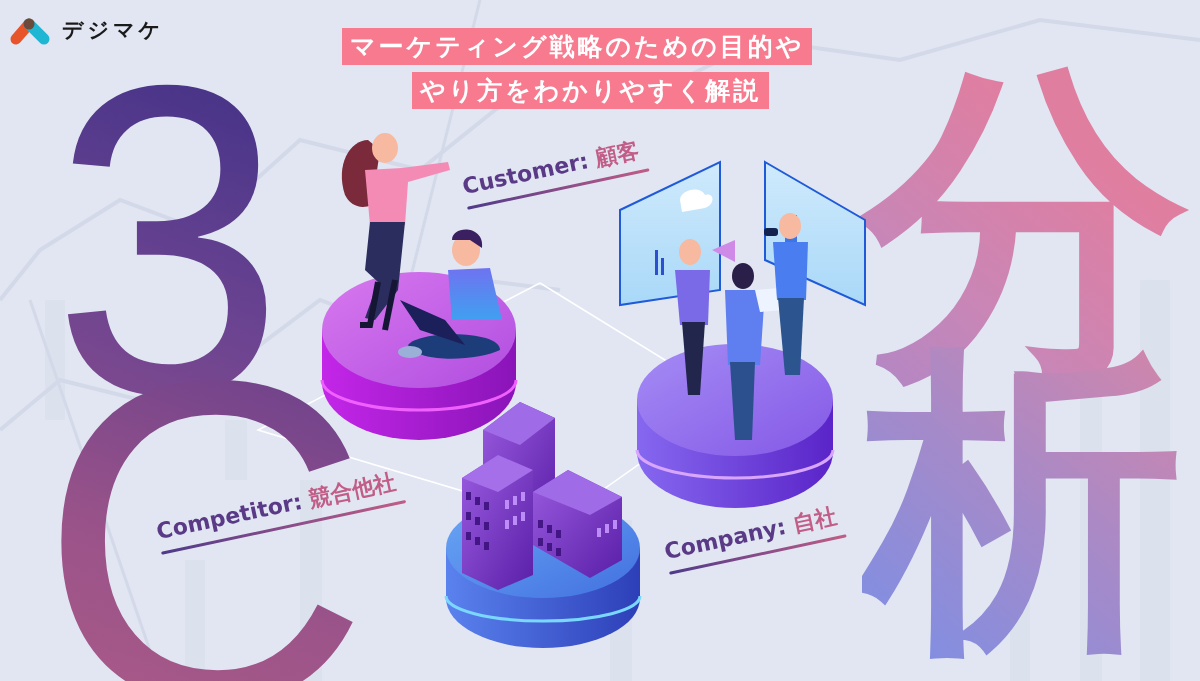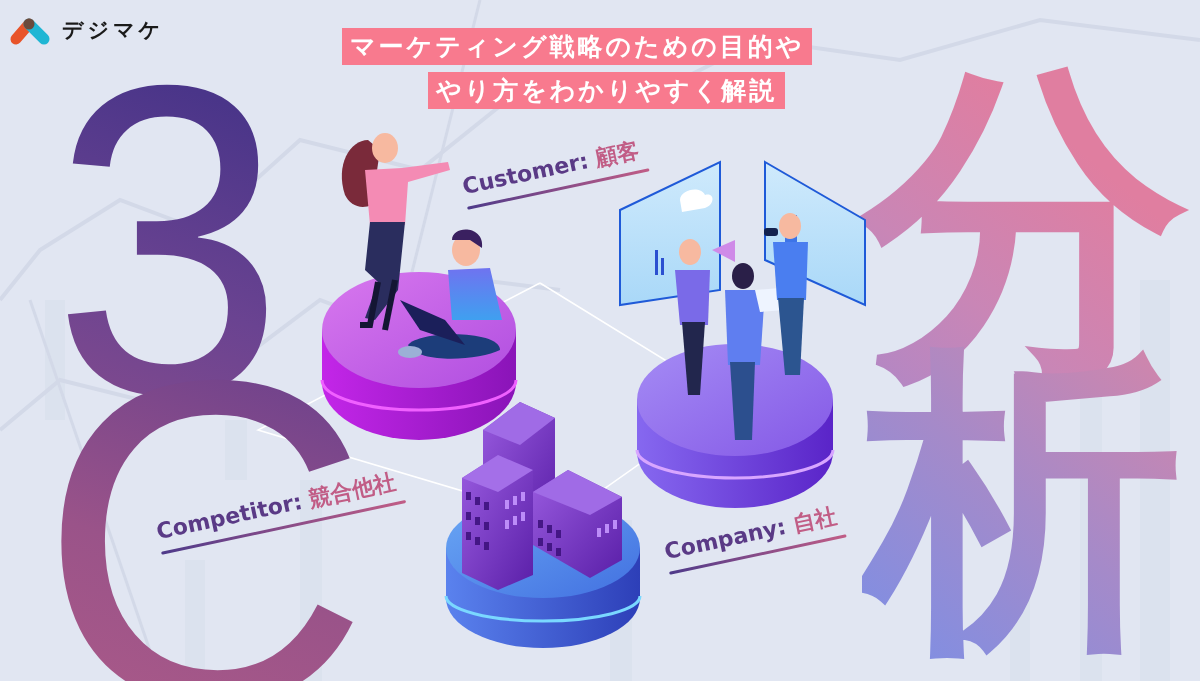--- a/index.html
+++ b/index.html
@@ -23,21 +23,21 @@
     color: #1a1a1a; letter-spacing: 4px;
   }
 
   
   .ribbon {
     position: absolute; background: #f87a8e; color: #ffffff;
     font-family: "DejaVu Sans", sans-serif; font-weight: bold; font-size: 25px;
     letter-spacing: 3px; padding: 2px 8px; line-height: 33px; white-space: nowrap;
   }
   .ribbon-1 { left: 342px; top: 28px; }
-  .ribbon-2 { left: 412px; top: 72px; margin-left: 16px; }
+  .ribbon-2 { left: 412px; top: 72px; }
 
   
   .big {
     position: absolute; font-family: "Liberation Sans", sans-serif; line-height: 1;
     -webkit-background-clip: text; background-clip: text; color: transparent;
   }
   .big-3 {
     left: 52px; top: 20px; font-size: 440px; font-weight: normal;
     background-image: linear-gradient(200deg, #4a3589 20%, #6a4391 60%, #8a4d8c 100%);
     transform: scaleX(0.95); transform-origin: left top;

